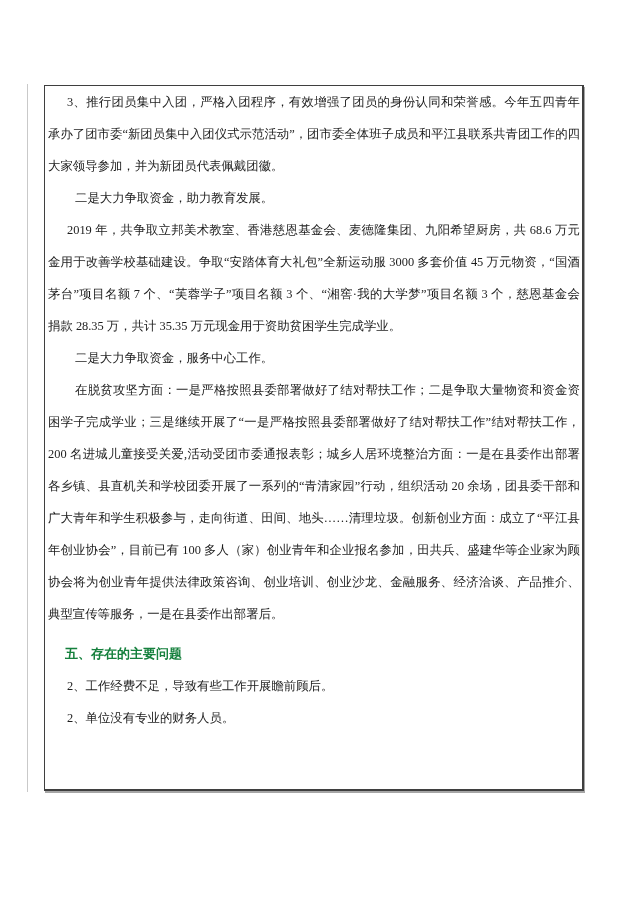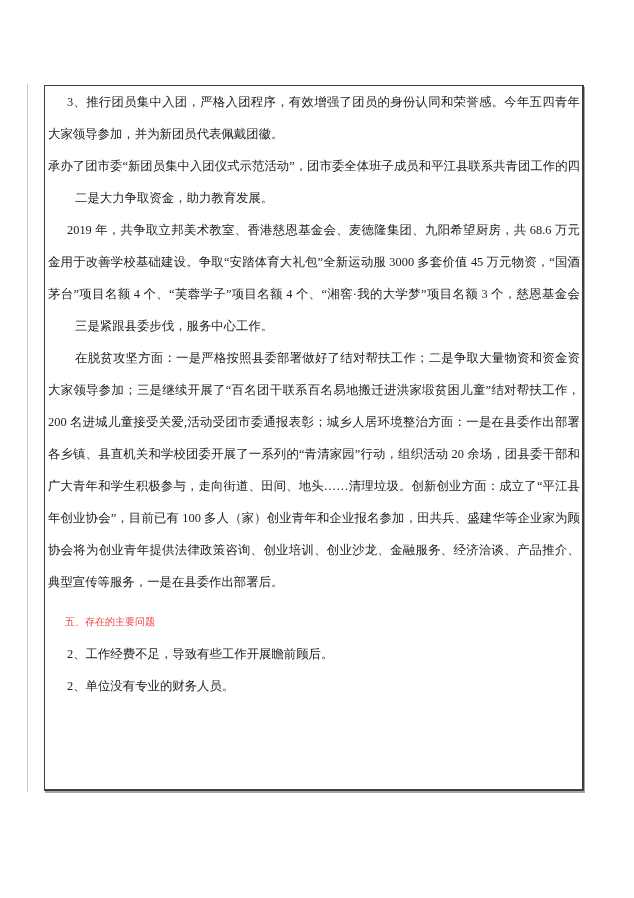--- a/index.html
+++ b/index.html
@@ -45,51 +45,52 @@
     text-align: justify;
     text-align-last: left;
     overflow: hidden;
     white-space: normal;
   }
   .line.fill { text-align-last: justify; }
   .ind-num  { text-indent: 19px; }
   .ind-cjk  { text-indent: 27px; }
   .ind-head { text-indent: 17px; }
   .para.bold .line {
-    font-weight: 400;
-    font-size: 10px;
-    color: #ef4444;
+    font-weight: 700;
+    font-size: 13px;
+    color: #15803d;
   }
 </style>
 </head>
 <body>
 
 <div class="page">
   <div class="scan-line"></div>
   <div class="cell">
     <div>
         <div class="para">
           <div class="line ind-num fill">3、推行团员集中入团，严格入团程序，有效增强了团员的身份认同和荣誉感。今年五四青年节</div>
+          <div class="line fill">承办了团市委“新团员集中入团仪式示范活动”，团市委全体班子成员和平江县联系共青团工作的四</div>
           <div class="line">大家领导参加，并为新团员代表佩戴团徽。</div>
-          <div class="line fill">承办了团市委“新团员集中入团仪式示范活动”，团市委全体班子成员和平江县联系共青团工作的四</div>
         </div>
         <div class="para">
           <div class="line ind-cjk">二是大力争取资金，助力教育发展。</div>
         </div>
         <div class="para">
           <div class="line ind-num fill">2019 年，共争取立邦美术教室、香港慈恩基金会、麦德隆集团、九阳希望厨房，共 68.6 万元现</div>
           <div class="line fill">金用于改善学校基础建设。争取“安踏体育大礼包”全新运动服 3000 多套价值 45 万元物资，“国酒</div>
-          <div class="line fill">茅台”项目名额 4 个、“芙蓉学子”项目名额 4 个、“湘窖·我的大学梦”项目名额 3 个，慈恩基金会</div>
+          <div class="line fill">茅台”项目名额 7 个、“芙蓉学子”项目名额 3 个、“湘窖·我的大学梦”项目名额 3 个，慈恩基金会</div>
+          <div class="line">捐款 28.35 万，共计 35.35 万元现金用于资助贫困学生完成学业。</div>
         </div>
         <div class="para">
-          <div class="line ind-cjk">三是紧跟县委步伐，服务中心工作。</div>
+          <div class="line ind-cjk">二是大力争取资金，服务中心工作。</div>
         </div>
         <div class="para">
           <div class="line ind-cjk fill">在脱贫攻坚方面：一是严格按照县委部署做好了结对帮扶工作；二是争取大量物资和资金资助贫</div>
-          <div class="line fill">大家领导参加；三是继续开展了“百名团干联系百名易地搬迁进洪家塅贫困儿童”结对帮扶工作，</div>
+          <div class="line fill">困学子完成学业；三是继续开展了“一是严格按照县委部署做好了结对帮扶工作”结对帮扶工作，</div>
           <div class="line fill">200 名进城儿童接受关爱,活动受团市委通报表彰；城乡人居环境整治方面：一是在县委作出部署后</div>
           <div class="line fill">各乡镇、县直机关和学校团委开展了一系列的“青清家园”行动，组织活动 20 余场，团县委干部和</div>
           <div class="line fill">广大青年和学生积极参与，走向街道、田间、地头……清理垃圾。创新创业方面：成立了“平江县青</div>
           <div class="line fill">年创业协会”，目前已有 100 多人（家）创业青年和企业报名参加，田共兵、盛建华等企业家为顾问。</div>
           <div class="line fill">协会将为创业青年提供法律政策咨询、创业培训、创业沙龙、金融服务、经济洽谈、产品推介、优秀</div>
           <div class="line">典型宣传等服务，一是在县委作出部署后。</div>
         </div>
         <div class="para bold gap">
           <div class="line ind-head">五、存在的主要问题</div>
         </div>

